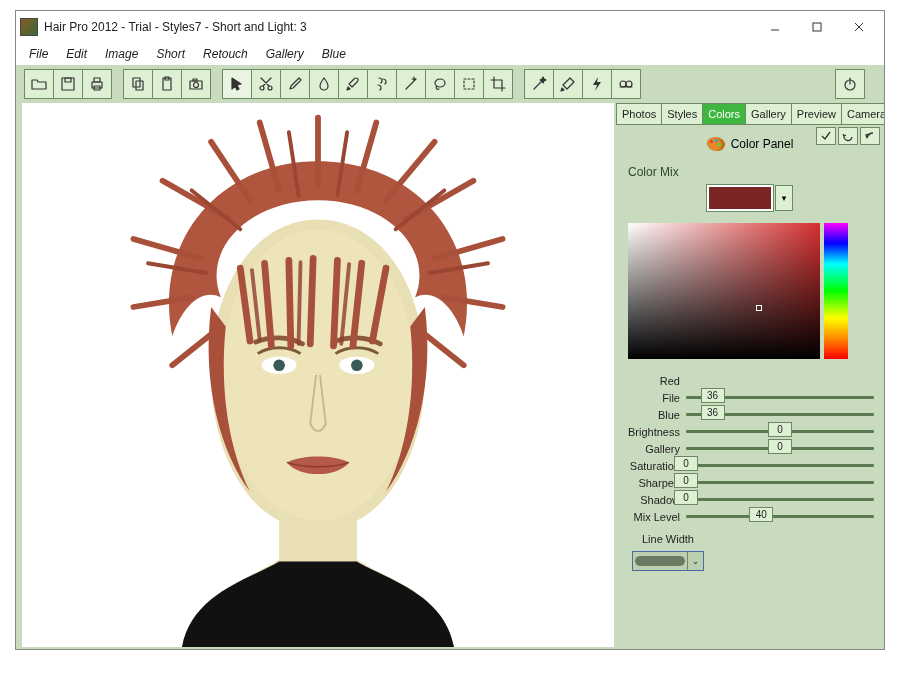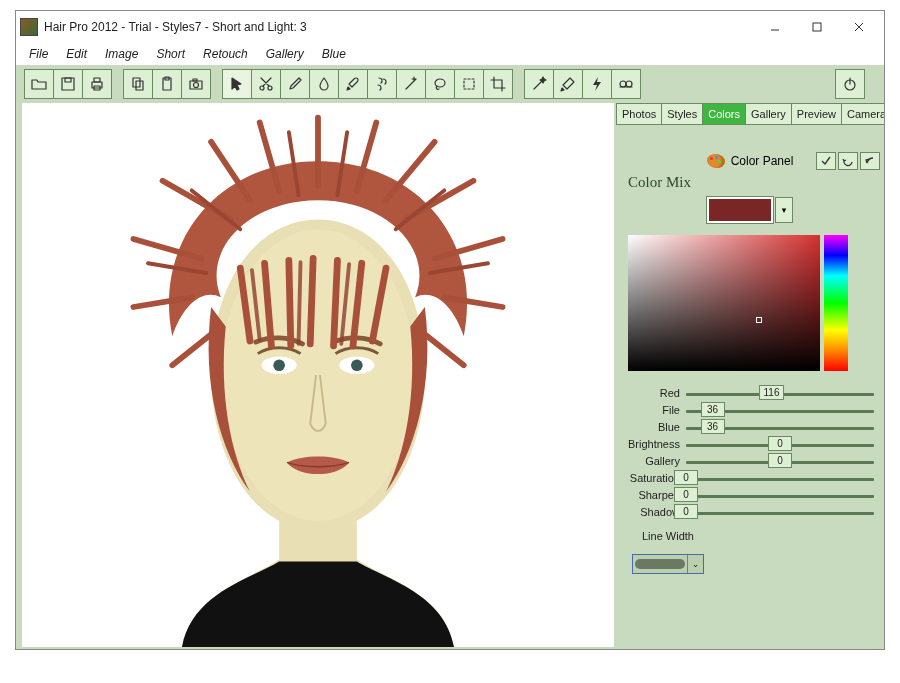--- a/index.html
+++ b/index.html
@@ -19,44 +19,44 @@
 .tb-btn.on { background: #e9f5e1; }
 .tb-btn svg { width: 18px; height: 18px; stroke: #333; stroke-width: 1.2; fill: none; stroke-linecap: round; stroke-linejoin: round; }
 .tb-spacer { flex: 1; }
 .content { flex: 1; display: flex; background: #c9dbbf; overflow: hidden; }
 .canvas-wrap { flex: 1; background: #fff; margin: 0 2px 2px 6px; position: relative; overflow: hidden; }
 .canvas-wrap svg { width: 100%; height: 100%; }
 .side { width: 268px; background: #c9dbbf; display: flex; flex-direction: column; overflow: hidden; }
 .tabs { display: flex; height: 22px; margin: 0; }
 .tab { flex: none; padding: 0 5px; font-size: 11px; border: 1px solid #6b8a63; background: #def0d4; display: flex; align-items: center; margin-right: -1px; color: #222; }
 .tab.active { background: #3fb63f; color: #fff; }
-.panel-head { display: flex; align-items: center; justify-content: center; padding: 4px 2px; gap: 6px; position: relative; margin-top: 25px; }
+.panel-head { display: flex; align-items: center; justify-content: center; padding: 12px 2px; gap: 6px; position: relative; }
 .panel-head .ph-icons { position: absolute; right: 4px; top: 2px; display: flex; gap: 2px; }
 .ph-btn { width: 20px; height: 18px; border: 1px solid #6b8a63; background: #def0d4; display: flex; align-items: center; justify-content: center; }
 .ph-btn svg { width: 12px; height: 12px; stroke: #333; stroke-width: 1.3; fill: none; }
 .panel-title { font-size: 12px; color: #000; }
 .palette-icon { width: 18px; height: 14px; background: radial-gradient(circle at 40% 50%, #e28a2e 40%, #c06a10 70%); border-radius: 50% 60% 50% 60%; position: relative; }
 .palette-icon::after { content:""; position:absolute; width:3px;height:3px;background:#e33;left:3px;top:3px;border-radius:50%; box-shadow: 5px -1px 0 #39e, 8px 3px 0 #3e3; }
-.section-label { font-size: 15px; color: #2a4a2a; padding: 2px 12px; font-family: Liberation Serif, serif; }
+.section-label { font-size: 12px; color: #2a4a2a; padding: 2px 12px; }
 .color-mix-row { display:flex; justify-content:center; padding:4px 0 8px; }
 .color-swatch { width: 66px; height: 26px; background: #7a2626; border: 2px solid #fff; box-shadow: 0 0 0 1px #6b8a63; }
 .swatch-arrow { width: 18px; height: 26px; border: 1px solid #6b8a63; background: #def0d4; display: flex; align-items: center; justify-content: center; margin-left: 2px; font-size: 9px; }
 .gradbox-wrap { padding: 4px 8px 8px 12px; }
 .gradbox { display: flex; gap: 4px; }
 .sv-box { width: 192px; height: 136px; background: linear-gradient(to top, #000, transparent), linear-gradient(to right, #fff, #d63030); position: relative; }
 .sv-cursor { position: absolute; width: 6px; height: 6px; border: 1px solid #fff; left: 128px; top: 82px; }
 .hue-strip { width: 24px; height: 136px; background: linear-gradient(to bottom, #f0f, #00f, #0ff 30%, #0f0 50%, #ff0 70%, #f80 85%, #f00); }
 .sliders { padding: 8px 10px 4px 4px; display: flex; flex-direction: column; gap: 3px; }
-.srow { display: flex; align-items: flex-start; font-size: 11px; color: #222; }
+.srow { display: flex; align-items: flex-end; font-size: 11px; color: #222; }
 .srow label { width: 66px; text-align: right; padding-right: 6px; }
 .slider { flex: 1; height: 14px; position: relative; display: flex; align-items: center; }
 .track { height: 3px; background: #5a7a52; flex: 1; border-radius: 1px; position: relative; }
 .valbox { position: absolute; top: -8px; min-width: 24px; height: 15px; background: #def0d4; border: 1px solid #6b8a63; font-size: 10px; display: flex; align-items: center; justify-content: center; padding: 0 4px; transform: translateX(-50%); }
 .bottom-row { display: flex; padding: 6px 10px 4px; gap: 14px; font-size: 11px; color: #222; align-items: flex-end; }
-.lw-col { width: 84px; display:flex; flex-direction:column; align-items:center; gap:12px; }
+.lw-col { width: 84px; display:flex; flex-direction:column; align-items:center; gap:6px; }
 .lw-select { width: 72px; height: 20px; border: 1px solid #4a6aaa; background: #bcd0b0; display: flex; align-items: center; }
 .lw-prev { flex:1; height: 10px; margin: 0 2px; background: #6a7a62; border-radius: 5px; }
 .lw-arr { width: 16px; height: 18px; border-left: 1px solid #6b8a63; display:flex;align-items:center;justify-content:center;font-size:9px; }
 .si-col { flex:1; display:flex; flex-direction:column; align-items:center; gap:3px; }
 .si-col .slider { width: 140px; }
 </style>
 </head>
 <body>
 
 <div class="window">
@@ -342,25 +342,20 @@
           <div class="sv-box">
             <div class="sv-cursor"></div>
           </div>
           <div class="hue-strip"></div>
         </div>
       </div>
 
       <div class="sliders" id="sliders">
           <div class="srow">
             <label>Red</label>
-    <div class="slider">
-      <div class="track">
-                <div class="valbox" style="left:45.490196078431374%">116</div>
-              </div>
-    </div>
           </div>
           <div class="srow">
             <label>File</label>
     <div class="slider">
       <div class="track">
                 <div class="valbox" style="left:14.117647058823529%">36</div>
               </div>
     </div>
           </div>
           <div class="srow">
@@ -401,20 +396,28 @@
       <div class="track">
                 <div class="valbox" style="left:0%">0</div>
               </div>
     </div>
           </div>
           <div class="srow">
             <label>Shadow</label>
     <div class="slider">
       <div class="track">
                 <div class="valbox" style="left:0%">0</div>
+              </div>
+    </div>
+          </div>
+          <div class="srow">
+            <label>Mix Level</label>
+    <div class="slider">
+      <div class="track">
+                <div class="valbox" style="left:40%">40</div>
               </div>
     </div>
           </div>
         </div>
 
       <div class="bottom-row">
         <div class="lw-col">
           <span>Line Width</span>
           <div class="lw-select">
             <div class="lw-prev"></div>

